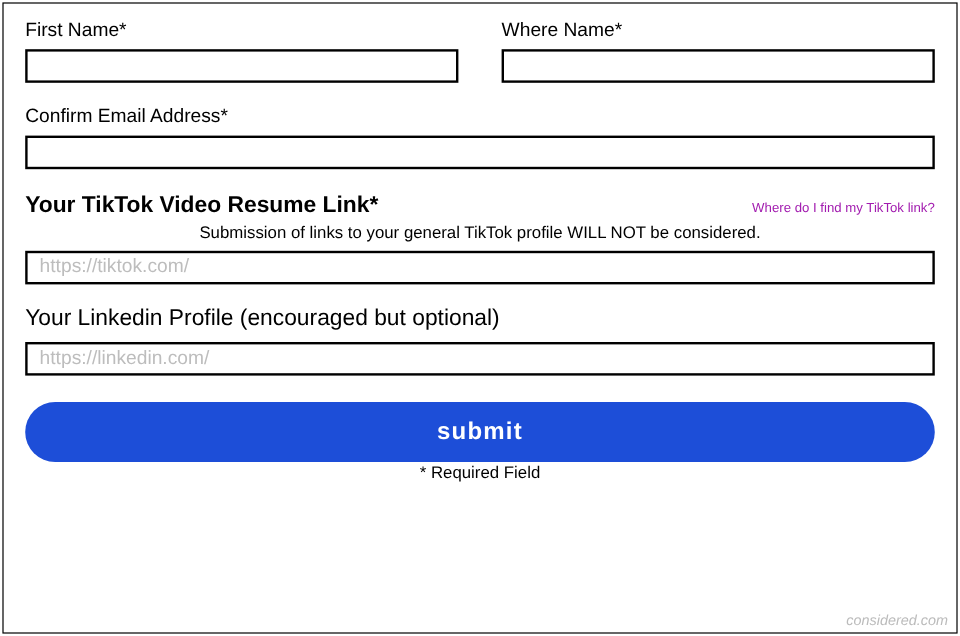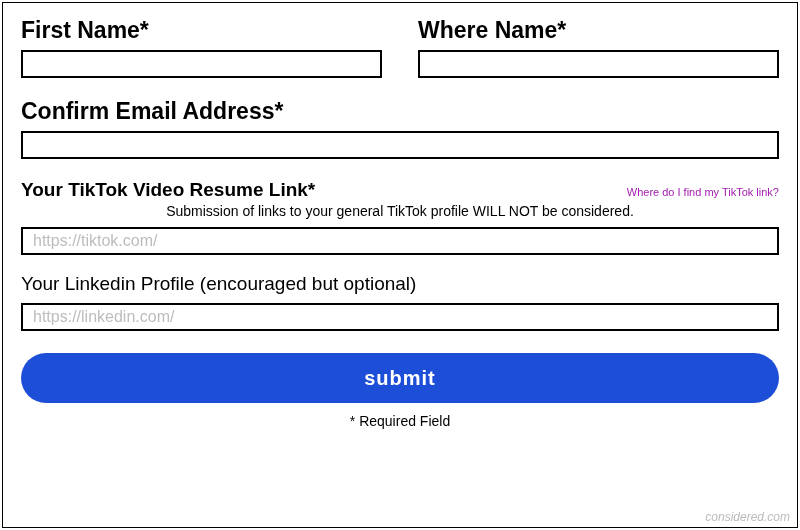--- a/index.html
+++ b/index.html
@@ -21,24 +21,24 @@
       display: flex;
       gap: 36px;
       margin-bottom: 20px;
     }
     .field {
       flex: 1;
       display: flex;
       flex-direction: column;
     }
     .label {
-      font-size: 23px;
+      font-size: 16px;
       color: #000;
       margin-bottom: 6px;
-      font-weight: 700;
+      font-weight: 400;
     }
     .input {
       border: 2px solid #000;
       height: 28px;
       width: 100%;
       font-size: 16px;
       padding: 0 10px;
       outline: none;
       font-family: inherit;
     }
@@ -88,21 +88,21 @@
       letter-spacing: 1px;
       cursor: pointer;
       margin-top: 4px;
       font-family: inherit;
       text-transform: lowercase;
     }
     .required-note {
       text-align: center;
       font-size: 14px;
       color: #000;
-      margin-top: 10px;
+      margin-top: 0;
     }
     .watermark {
       position: absolute;
       bottom: 6px;
       right: 10px;
       font-size: 12px;
       color: #bbb;
       font-style: italic;
     }
   </style>

